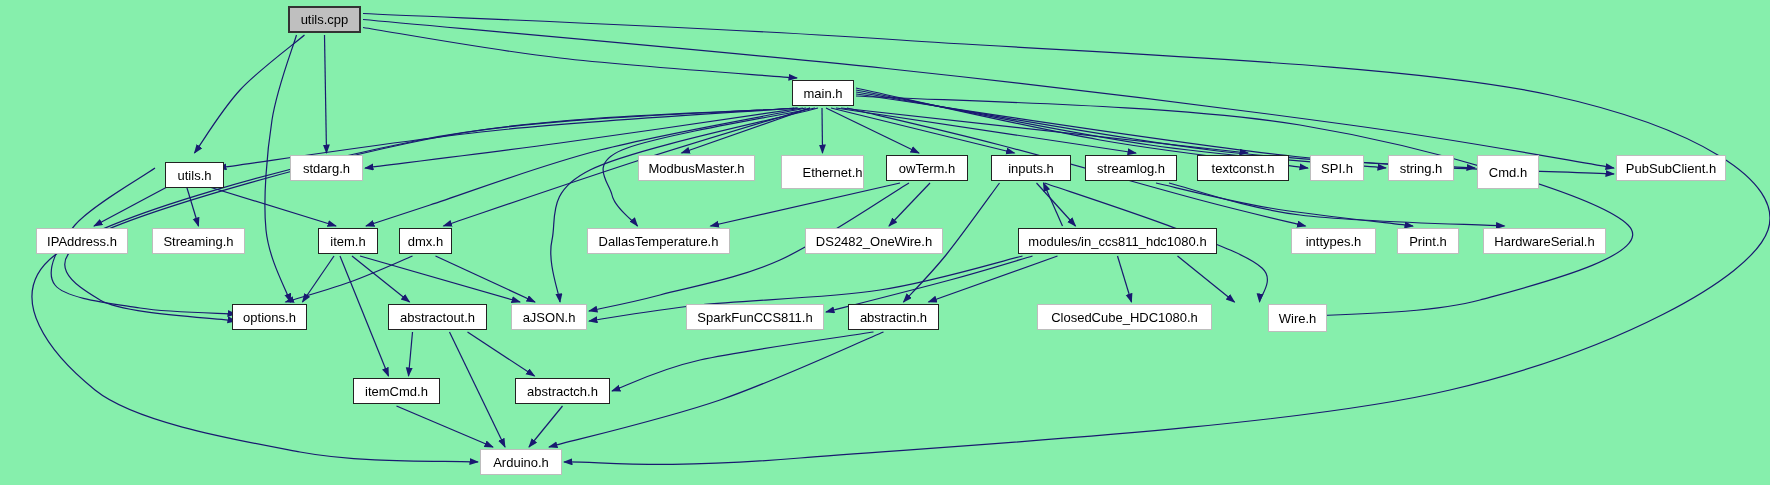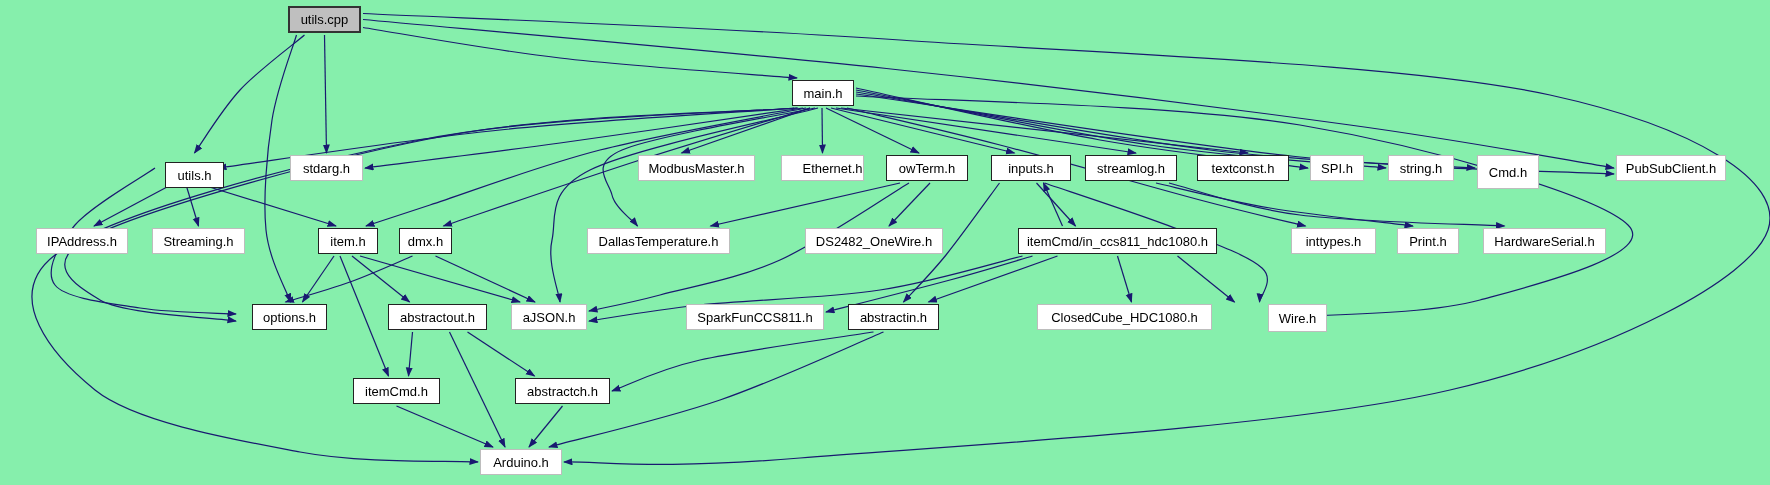--- a/index.html
+++ b/index.html
@@ -80,40 +80,40 @@
       <path d="M883.5,332 C856.3,343.3 775.8,380.8 720,400 C664.3,419.2 577.5,439.2 549,447" fill="none" stroke="#191970" stroke-width="1.2" marker-end="url(#arr)"></path>
       <path d="M396.5,406 L493,447" fill="none" stroke="#191970" stroke-width="1.2" marker-end="url(#arr)"></path>
       <path d="M562.5,406 L529,447" fill="none" stroke="#191970" stroke-width="1.2" marker-end="url(#arr)"></path>
     </svg>
 
 <div class="node kind-source" style="left: 288px; top: 6px; width: 73px; height: 27px;">utils.cpp</div>
     <div class="node kind-project" style="left: 792px; top: 80px; width: 62px; height: 26px;">main.h</div>
     <div class="node kind-project" style="left: 165px; top: 155px; width: 59px; height: 26px; margin-top: 7px;">utils.h</div>
     <div class="node kind-external" style="left: 290px; top: 155px; width: 73px; height: 26px;">stdarg.h</div>
     <div class="node kind-external" style="left: 638px; top: 155px; width: 117px; height: 26px;">ModbusMaster.h</div>
-    <div class="node kind-external" style="left: 781px; top: 155px; width: 83px; height: 26px; padding-left: 20px;">Ethernet.h</div>
+    <div class="node kind-external" style="left: 781px; top: 155px; width: 83px; height: 34px; padding-left: 20px;">Ethernet.h</div>
     <div class="node kind-project" style="left: 886px; top: 155px; width: 82px; height: 26px;">owTerm.h</div>
     <div class="node kind-project" style="left: 991px; top: 155px; width: 80px; height: 26px;">inputs.h</div>
     <div class="node kind-project" style="left: 1085px; top: 155px; width: 92px; height: 26px;">streamlog.h</div>
     <div class="node kind-project" style="left: 1197px; top: 155px; width: 92px; height: 26px;">textconst.h</div>
     <div class="node kind-external" style="left: 1310px; top: 155px; width: 54px; height: 26px;">SPI.h</div>
     <div class="node kind-external" style="left: 1388px; top: 155px; width: 66px; height: 26px;">string.h</div>
     <div class="node kind-external" style="left: 1477px; top: 155px; width: 62px; height: 34px;">Cmd.h</div>
     <div class="node kind-external" style="left: 1616px; top: 155px; width: 110px; height: 26px;">PubSubClient.h</div>
     <div class="node kind-external" style="left: 36px; top: 228px; width: 92px; height: 26px;">IPAddress.h</div>
     <div class="node kind-external" style="left: 152px; top: 228px; width: 93px; height: 26px;">Streaming.h</div>
     <div class="node kind-project" style="left: 318px; top: 228px; width: 60px; height: 26px;">item.h</div>
     <div class="node kind-project" style="left: 399px; top: 228px; width: 53px; height: 26px;">dmx.h</div>
     <div class="node kind-external" style="left: 587px; top: 228px; width: 143px; height: 26px;">DallasTemperature.h</div>
     <div class="node kind-external" style="left: 805px; top: 228px; width: 138px; height: 26px;">DS2482_OneWire.h</div>
-    <div class="node kind-project" style="left: 1018px; top: 228px; width: 199px; height: 26px;">itemCmd/in_ccs811_hdc1080.h</div>
+    <div class="node kind-project" style="left: 1018px; top: 228px; width: 199px; height: 26px;">modules/in_ccs811_hdc1080.h</div>
     <div class="node kind-external" style="left: 1291px; top: 228px; width: 85px; height: 26px;">inttypes.h</div>
     <div class="node kind-external" style="left: 1397px; top: 228px; width: 62px; height: 26px;">Print.h</div>
     <div class="node kind-external" style="left: 1483px; top: 228px; width: 123px; height: 26px;">HardwareSerial.h</div>
-    <div class="node kind-project" style="left: 252px; top: 304px; width: 75px; height: 26px;">options.h</div>
+    <div class="node kind-project" style="left: 232px; top: 304px; width: 75px; height: 26px;">options.h</div>
     <div class="node kind-project" style="left: 388px; top: 304px; width: 99px; height: 26px;">abstractout.h</div>
     <div class="node kind-external" style="left: 511px; top: 304px; width: 76px; height: 26px;">aJSON.h</div>
     <div class="node kind-external" style="left: 686px; top: 304px; width: 138px; height: 26px;">SparkFunCCS811.h</div>
     <div class="node kind-project" style="left: 848px; top: 304px; width: 91px; height: 26px;">abstractin.h</div>
     <div class="node kind-external" style="left: 1037px; top: 304px; width: 175px; height: 26px;">ClosedCube_HDC1080.h</div>
     <div class="node kind-external" style="left: 1268px; top: 304px; width: 59px; height: 28px;">Wire.h</div>
     <div class="node kind-project" style="left: 353px; top: 378px; width: 87px; height: 26px;">itemCmd.h</div>
     <div class="node kind-project" style="left: 515px; top: 378px; width: 95px; height: 26px;">abstractch.h</div>
     <div class="node kind-external" style="left: 480px; top: 449px; width: 82px; height: 26px;">Arduino.h</div>
   </div>

